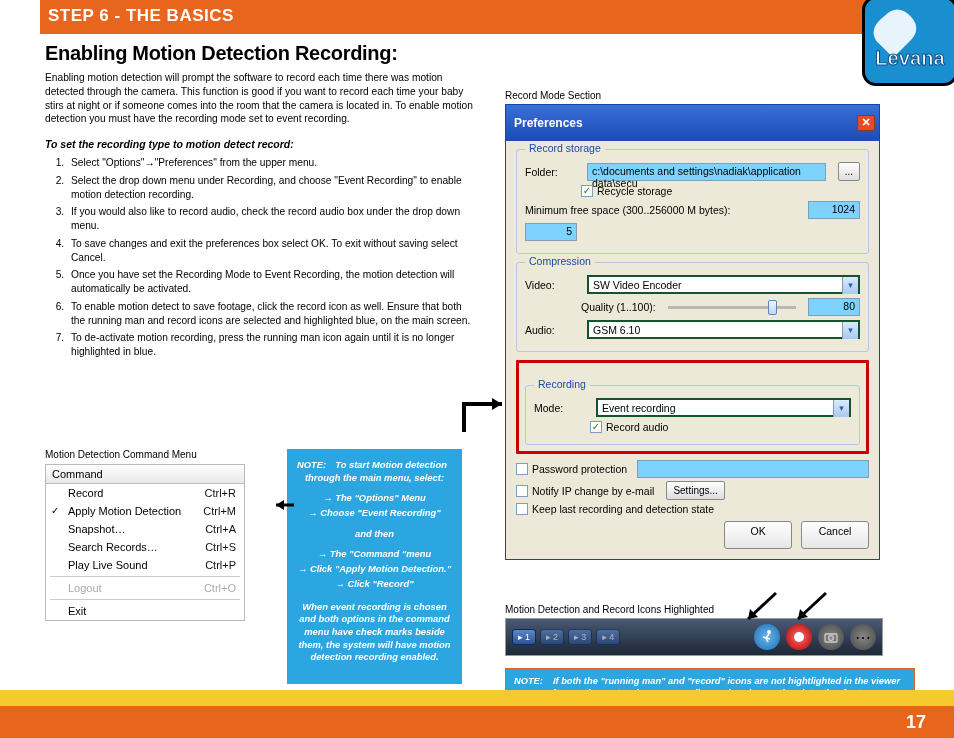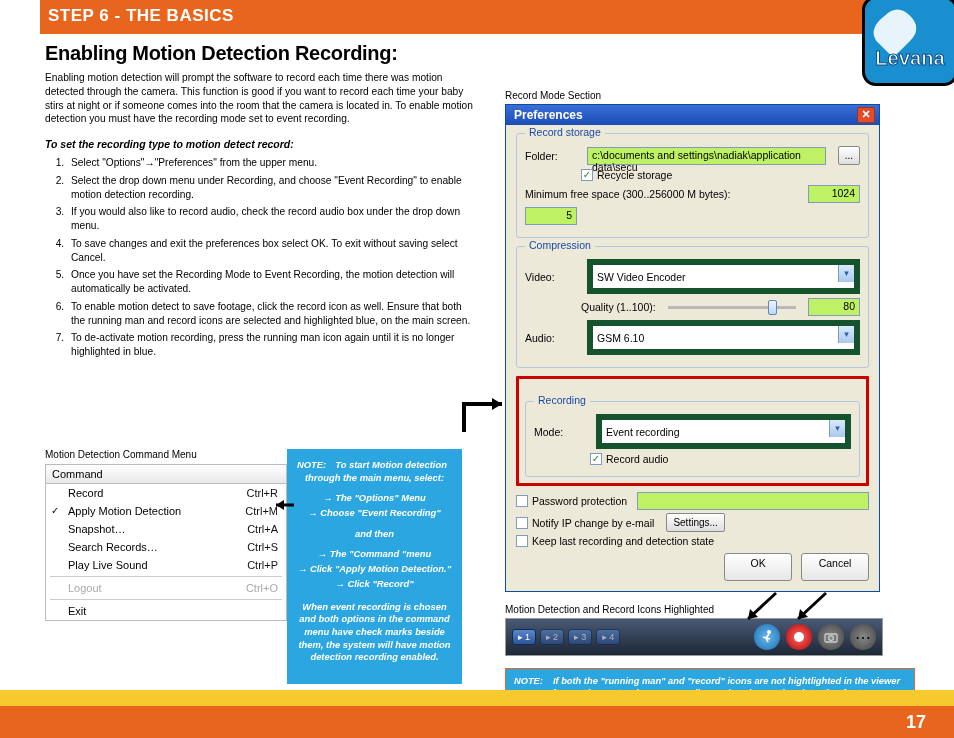--- a/index.html
+++ b/index.html
@@ -63,21 +63,21 @@
   .cmd-label {
     position: absolute;
     left: 45px;
     top: 415px;
     font-size: 10px;
   }
   .cmd-menu {
     position: absolute;
     left: 45px;
     top: 430px;
-    width: 242px;
+    width: 200px;
     border: 1px solid #bbb;
     background: #f7f7f7;
     font-family: Tahoma, sans-serif;
     font-size: 11px;
   }
   .cmd-header {
     background: linear-gradient(#fff,#e8e8e8);
     border-bottom: 1px solid #bbb;
     padding: 3px 6px;
   }
@@ -122,21 +122,21 @@
   .pref-dialog {
     position: absolute;
     left: 505px; top: 70px;
     width: 375px;
     border: 1px solid #0a4da3;
     font-family: Tahoma, sans-serif;
     font-size: 10.5px;
     background: #ece9d8;
   }
   .pref-titlebar {
-    height: 20px;
+    height: 36px;
     background: linear-gradient(#3a6fd8,#1c4bb6);
     color: #fff;
     display: flex;
     align-items: center;
     padding: 0 4px 0 8px;
     font-weight: bold;
     font-size: 12px;
   }
   .pref-titlebar .title { flex: 1; }
   .close-btn {
@@ -163,32 +163,32 @@
     top: -8px; left: 8px;
     background: #ece9d8;
     padding: 0 4px;
     color: #1a4aa8;
     font-size: 10.5px;
   }
   .frow { display: flex; align-items: center; margin: 4px 0; gap: 12px; }
   .frow .lbl { width: 50px; }
   .frow .lbl-wide { flex: 1; }
   .txt {
-    background: #bef264;
+    background: #7dd3fc;
     border: 1px solid #7f9db9;
     padding: 1px 4px;
     height: 18px;
     font-family: Tahoma, sans-serif;
     font-size: 10.5px;
   }
   .combo {
     flex: 1;
-    height: 35px;
+    height: 19px;
     background: #fff;
-    border: 6px solid #14532d;
+    border: 2px solid #14532d;
     display: flex;
     align-items: center;
     padding-left: 4px;
     position: relative;
   }
   .combo .caret {
     position: absolute;
     right: 0; top: 0;
     width: 16px; height: 17px;
     background: linear-gradient(#dbeafb,#a9c9ee);

